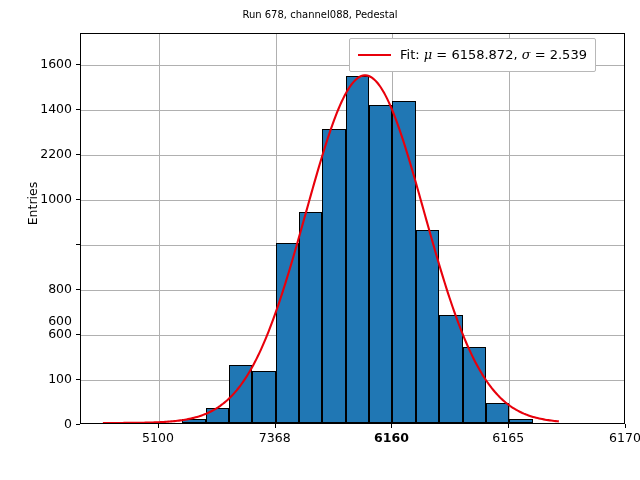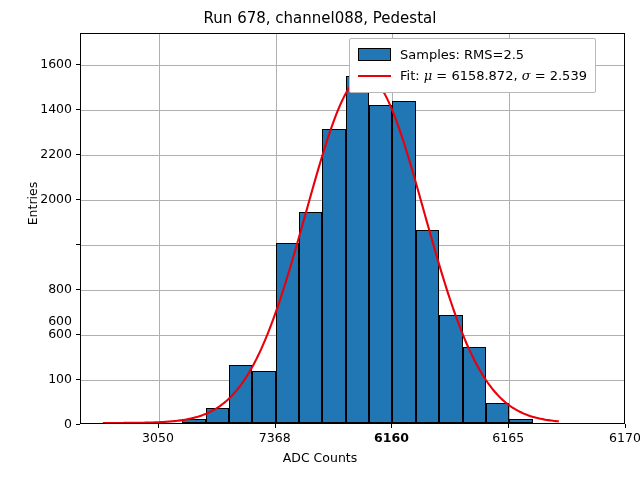--- a/index.html
+++ b/index.html
@@ -7,21 +7,21 @@
     width:640px;height:480px;
     background:#ffffff;
     font-family:"DejaVu Sans", sans-serif;
     overflow:hidden;
   }
   #figure{position:relative;width:640px;height:480px;}
 
   
   #chart-title{
     position:absolute;left:0;top:9px;width:640px;
-    text-align:center;font-size:15px;color:#000;
+    text-align:center;font-size:10px;color:#000;
   }
 
   
   #plot-area{
     position:absolute;left:80px;top:33px;
     width:545px;height:391px;
     border:1.1px solid #000;
     box-sizing:border-box;
     background:#ffffff;
     overflow:hidden;
@@ -116,56 +116,51 @@
         <div class="bar" style="left: 404.897px; width: 23.3505px; height: 20.2241px;"></div>
         <div class="bar" style="left: 428.248px; width: 23.3505px; height: 4.49425px;"></div>
       </div>
     <svg id="curve-layer" viewBox="0 0 545 391" preserveAspectRatio="none">
         <polyline points="21.95,390.98 23.48,390.98 25.00,390.98 26.53,390.97 28.05,390.97 29.58,390.97 31.10,390.96 32.63,390.96 34.15,390.96 35.68,390.95 37.21,390.94 38.73,390.94 40.26,390.93 41.78,390.92 43.31,390.91 44.83,390.91 46.36,390.90 47.88,390.88 49.41,390.87 50.94,390.86 52.46,390.84 53.99,390.83 55.51,390.81 57.04,390.79 58.56,390.76 60.09,390.74 61.61,390.71 63.14,390.69 64.67,390.65 66.19,390.62 67.72,390.58 69.24,390.54 70.77,390.49 72.29,390.45 73.82,390.39 75.34,390.33 76.87,390.27 78.40,390.20 79.92,390.13 81.45,390.05 82.97,389.96 84.50,389.86 86.02,389.76 87.55,389.65 89.07,389.53 90.60,389.40 92.13,389.26 93.65,389.10 95.18,388.94 96.70,388.76 98.23,388.58 99.75,388.37 101.28,388.15 102.80,387.92 104.33,387.66 105.86,387.39 107.38,387.10 108.91,386.79 110.43,386.46 111.96,386.10 113.48,385.72 115.01,385.31 116.53,384.88 118.06,384.42 119.59,383.92 121.11,383.40 122.64,382.84 124.16,382.25 125.69,381.62 127.21,380.95 128.74,380.24 130.26,379.49 131.79,378.69 133.32,377.85 134.84,376.96 136.37,376.01 137.89,375.02 139.42,373.97 140.94,372.86 142.47,371.70 143.99,370.47 145.52,369.18 147.05,367.83 148.57,366.40 150.10,364.91 151.62,363.35 153.15,361.70 154.67,359.99 156.20,358.19 157.72,356.31 159.25,354.35 160.78,352.31 162.30,350.18 163.83,347.95 165.35,345.64 166.88,343.24 168.40,340.74 169.93,338.14 171.45,335.45 172.98,332.66 174.51,329.77 176.03,326.78 177.56,323.68 179.08,320.49 180.61,317.19 182.13,313.79 183.66,310.29 185.18,306.68 186.71,302.97 188.24,299.16 189.76,295.24 191.29,291.23 192.81,287.11 194.34,282.90 195.86,278.59 197.39,274.19 198.91,269.70 200.44,265.11 201.97,260.44 203.49,255.68 205.02,250.85 206.54,245.93 208.07,240.95 209.59,235.90 211.12,230.78 212.64,225.60 214.17,220.37 215.70,215.09 217.22,209.76 218.75,204.40 220.27,199.01 221.80,193.59 223.32,188.15 224.85,182.71 226.38,177.25 227.90,171.80 229.43,166.36 230.95,160.94 232.48,155.54 234.00,150.17 235.53,144.85 237.05,139.57 238.58,134.35 240.11,129.20 241.63,124.12 243.16,119.12 244.68,114.21 246.21,109.40 247.73,104.69 249.26,100.10 250.78,95.63 252.31,91.29 253.84,87.08 255.36,83.03 256.89,79.12 258.41,75.38 259.94,71.80 261.46,68.39 262.99,65.16 264.51,62.12 266.04,59.27 267.57,56.62 269.09,54.17 270.62,51.92 272.14,49.89 273.67,48.07 275.19,46.47 276.72,45.09 278.24,43.94 279.77,43.01 281.30,42.31 282.82,41.84 284.35,41.60 285.87,41.60 287.40,41.82 288.92,42.28 290.45,42.96 291.97,43.88 293.50,45.02 295.03,46.38 296.55,47.97 298.08,49.77 299.60,51.79 301.13,54.02 302.65,56.46 304.18,59.10 305.70,61.94 307.23,64.97 308.76,68.19 310.28,71.58 311.81,75.15 313.33,78.89 314.86,82.78 316.38,86.83 317.91,91.03 319.43,95.36 320.96,99.82 322.49,104.40 324.01,109.10 325.54,113.91 327.06,118.81 328.59,123.81 330.11,128.88 331.64,134.03 333.16,139.25 334.69,144.52 336.22,149.85 337.74,155.21 339.27,160.61 340.79,166.03 342.32,171.47 343.84,176.92 345.37,182.37 346.89,187.82 348.42,193.26 349.95,198.68 351.47,204.07 353.00,209.44 354.52,214.76 356.05,220.05 357.57,225.28 359.10,230.46 360.62,235.58 362.15,240.64 363.68,245.63 365.20,250.55 366.73,255.39 368.25,260.15 369.78,264.83 371.30,269.42 372.83,273.92 374.35,278.33 375.88,282.64 377.41,286.86 378.93,290.98 380.46,295.00 381.98,298.92 383.51,302.74 385.03,306.46 386.56,310.07 388.08,313.58 389.61,316.99 391.14,320.29 392.66,323.49 394.19,326.59 395.71,329.59 397.24,332.48 398.76,335.28 400.29,337.98 401.81,340.58 403.34,343.09 404.87,345.50 406.39,347.82 407.92,350.04 409.44,352.18 410.97,354.23 412.49,356.20 414.02,358.08 415.54,359.88 417.07,361.60 418.60,363.25 420.12,364.82 421.65,366.32 423.17,367.74 424.70,369.10 426.22,370.40 427.75,371.63 429.28,372.79 430.80,373.90 432.33,374.96 433.85,375.95 435.38,376.90 436.90,377.79 438.43,378.64 439.95,379.44 441.48,380.19 443.01,380.91 444.53,381.58 446.06,382.21 447.58,382.81 449.11,383.37 450.63,383.89 452.16,384.39 453.68,384.85 455.21,385.29 456.74,385.70 458.26,386.08 459.79,386.44 461.31,386.77 462.84,387.08 464.36,387.37 465.89,387.65 467.41,387.90 468.94,388.14 470.47,388.36 471.99,388.56 473.52,388.75 475.04,388.93 476.57,389.10 478.09,389.25 479.62,389.39" fill="none" stroke="#e8000b" stroke-width="2.1"></polyline>
       </svg>
   </div>
 
   <div id="ticks-layer">
       <div class="xtick" style="left: 157.991px;"></div>
-      <div class="xticklabel" style="left: 122.991px;">3050</div>
+      <div class="xticklabel" style="left: 122.991px;">5100</div>
       <div class="xtick" style="left: 274.743px;"></div>
       <div class="xticklabel" style="left: 239.743px;">7368</div>
       <div class="xtick" style="left: 391.495px;"></div>
       <div class="xticklabel" style="left: 356.495px; font-weight: bold;">6160</div>
       <div class="xtick" style="left: 508.248px;"></div>
       <div class="xticklabel" style="left: 473.248px;">6165</div>
       <div class="xtick" style="left: 625px;"></div>
       <div class="xticklabel" style="left: 590px;">6170</div>
       <div class="ytick" style="top: 424px;"></div>
       <div class="yticklabel" style="left: 12px; top: 416px;">0</div>
       <div class="ytick" style="top: 379.057px;"></div>
       <div class="yticklabel" style="left: 12px; top: 371.057px;">100</div>
       <div class="ytick" style="top: 334.115px;"></div>
       <div class="yticklabel" style="left: 12px; top: 326.115px;">600</div>
       <div class="ytick" style="top: 289.172px;"></div>
       <div class="yticklabel" style="left: 12px; top: 281.172px; margin-top: 32px;">600</div>
       <div class="ytick" style="top: 244.23px;"></div>
       <div class="yticklabel" style="left: 12px; top: 236.23px; margin-top: 45px;">800</div>
       <div class="ytick" style="top: 199.287px;"></div>
-      <div class="yticklabel" style="left: 12px; top: 191.287px;">2000</div>
+      <div class="yticklabel" style="left: 12px; top: 191.287px;">1000</div>
       <div class="ytick" style="top: 154.345px;"></div>
       <div class="yticklabel" style="left: 12px; top: 146.345px;">2200</div>
       <div class="ytick" style="top: 109.402px;"></div>
       <div class="yticklabel" style="left: 12px; top: 101.402px;">1400</div>
       <div class="ytick" style="top: 64.4598px;"></div>
       <div class="yticklabel" style="left: 12px; top: 56.4598px;">1600</div>
     </div>
 
-  <div id="xlabel">ADC Counts</div>
   <div id="ylabel">Entries</div>
 
   <div id="legend">
-    <div class="legend-row">
-      <span class="legend-swatch-patch"></span>
-      <span class="legend-label">Samples: RMS=2.5</span>
-    </div>
     <div class="legend-row">
       <span class="legend-swatch-line"></span>
       <span class="legend-label"><span>Fit: </span><i>μ</i><span> = 6158.872, </span><i>σ</i><span> = 2.539</span></span>
     </div>
   </div>
 
 </div>
 
 </body></html>

